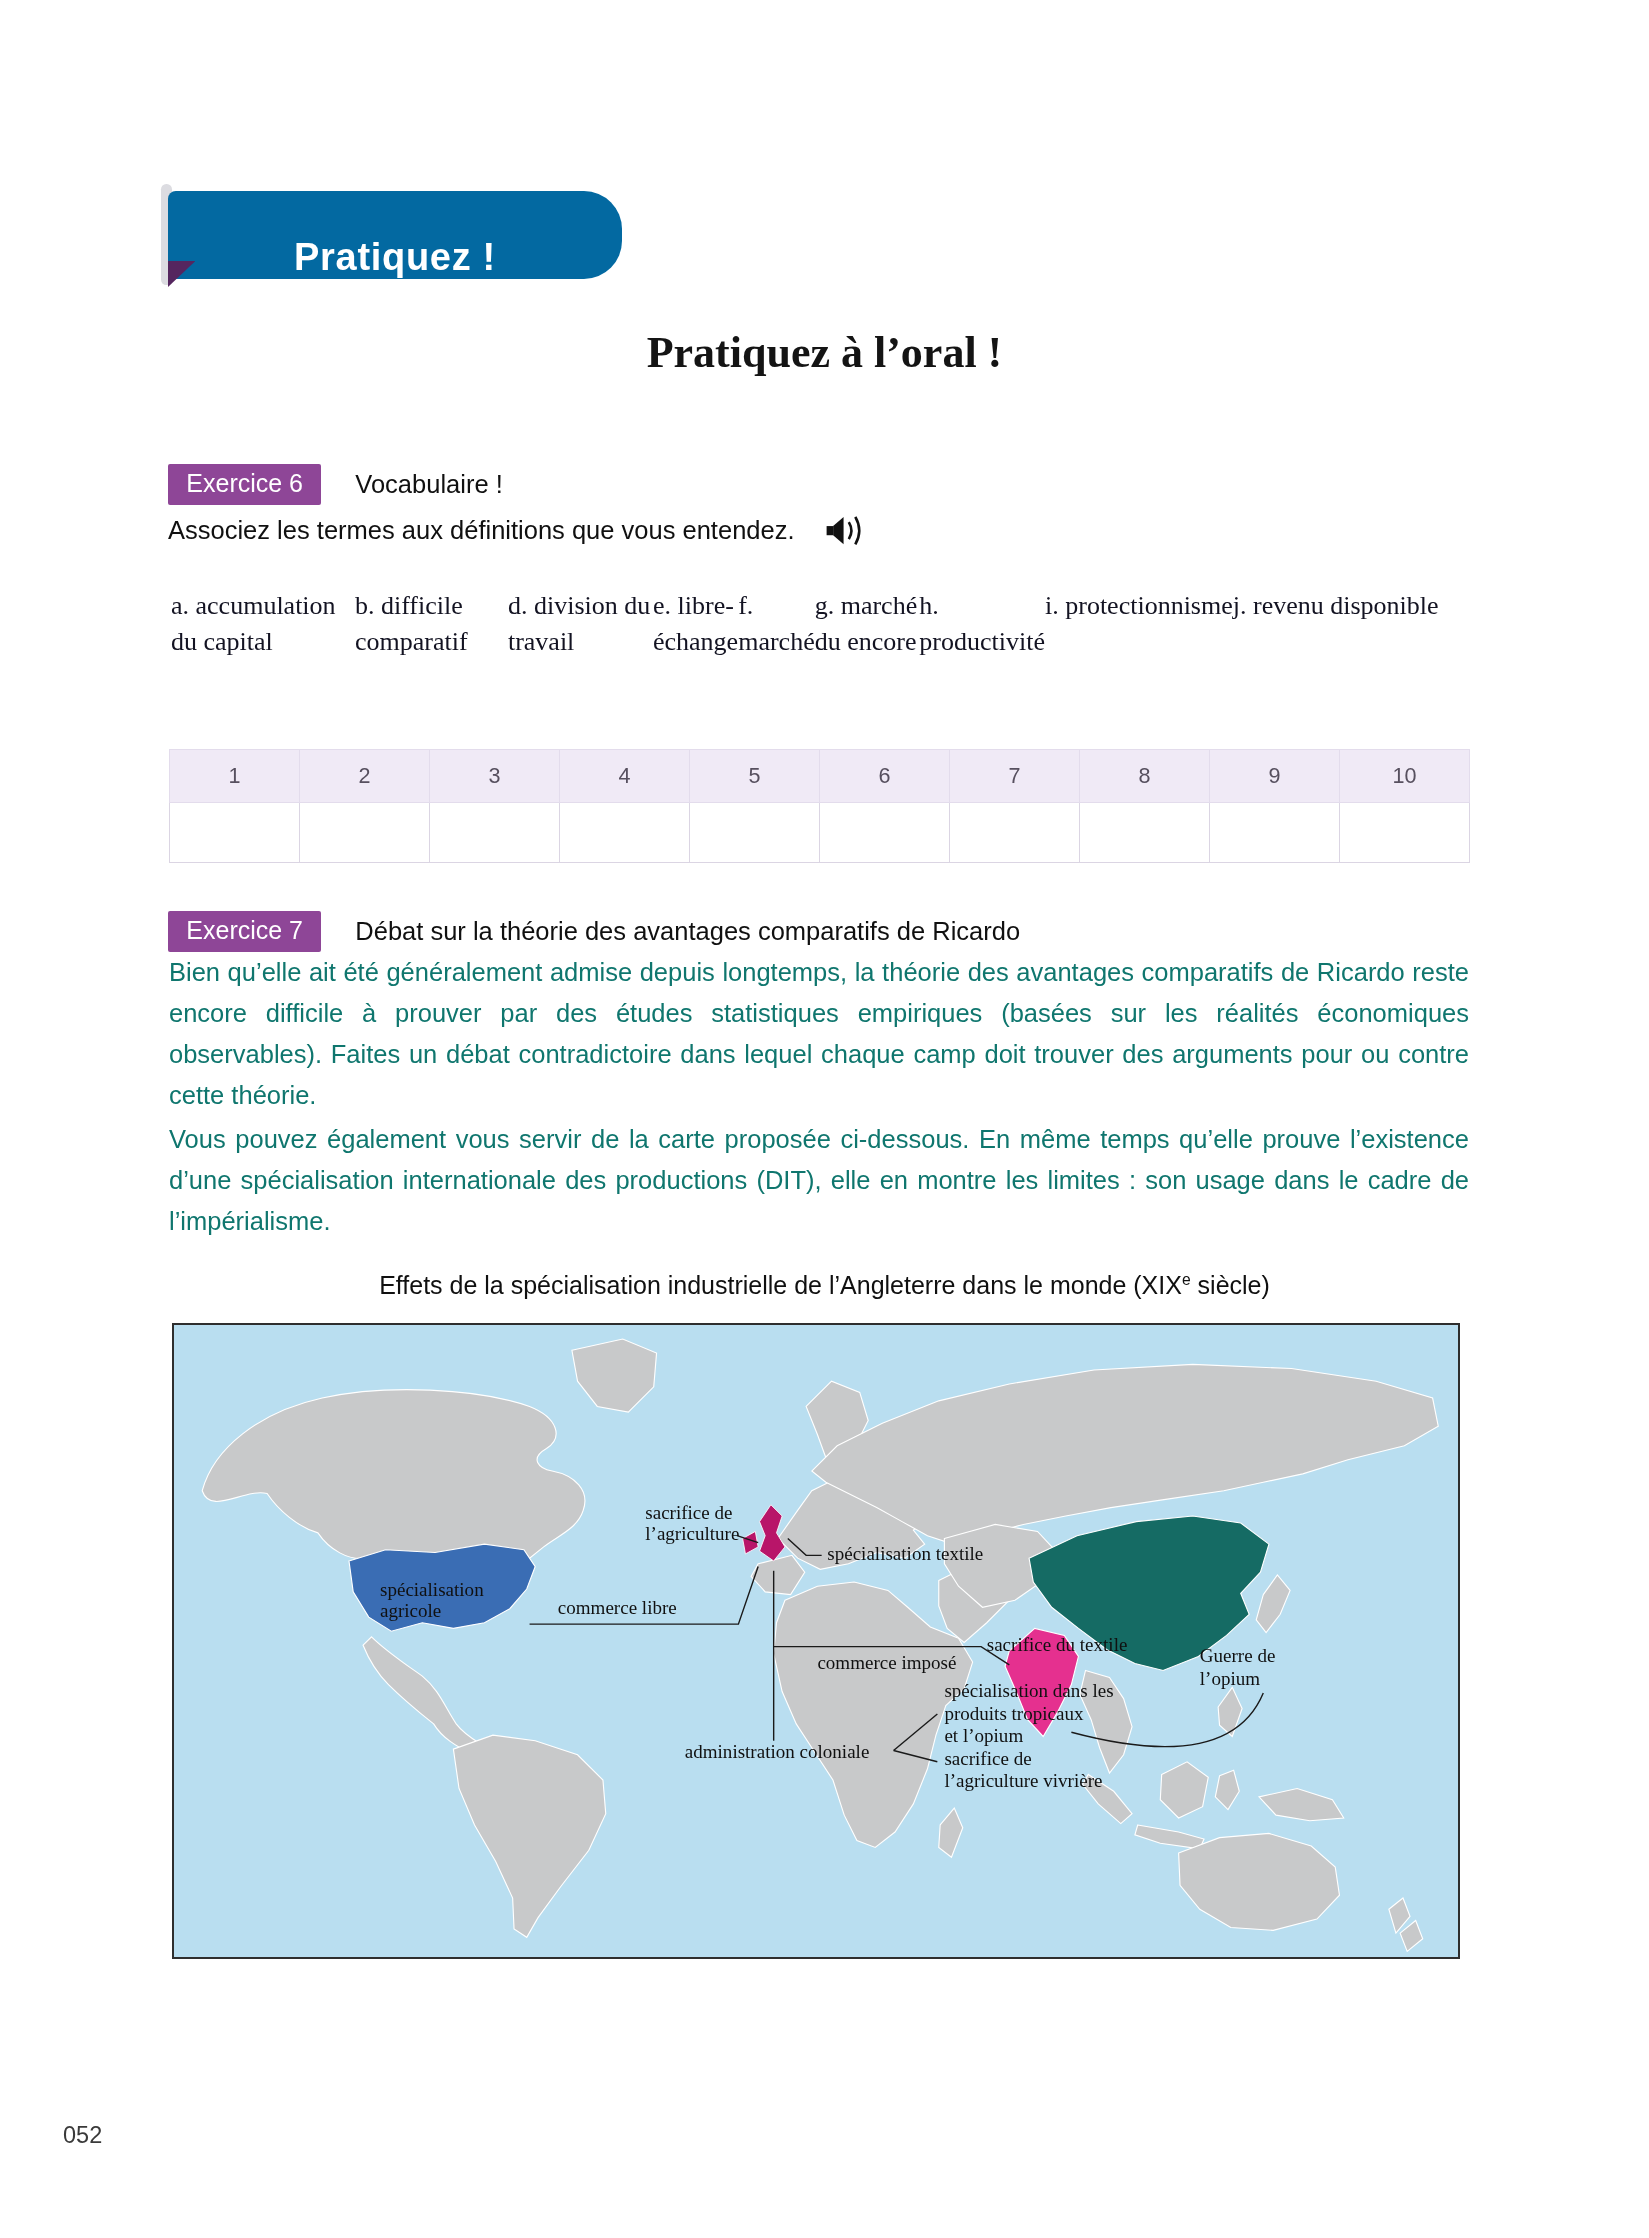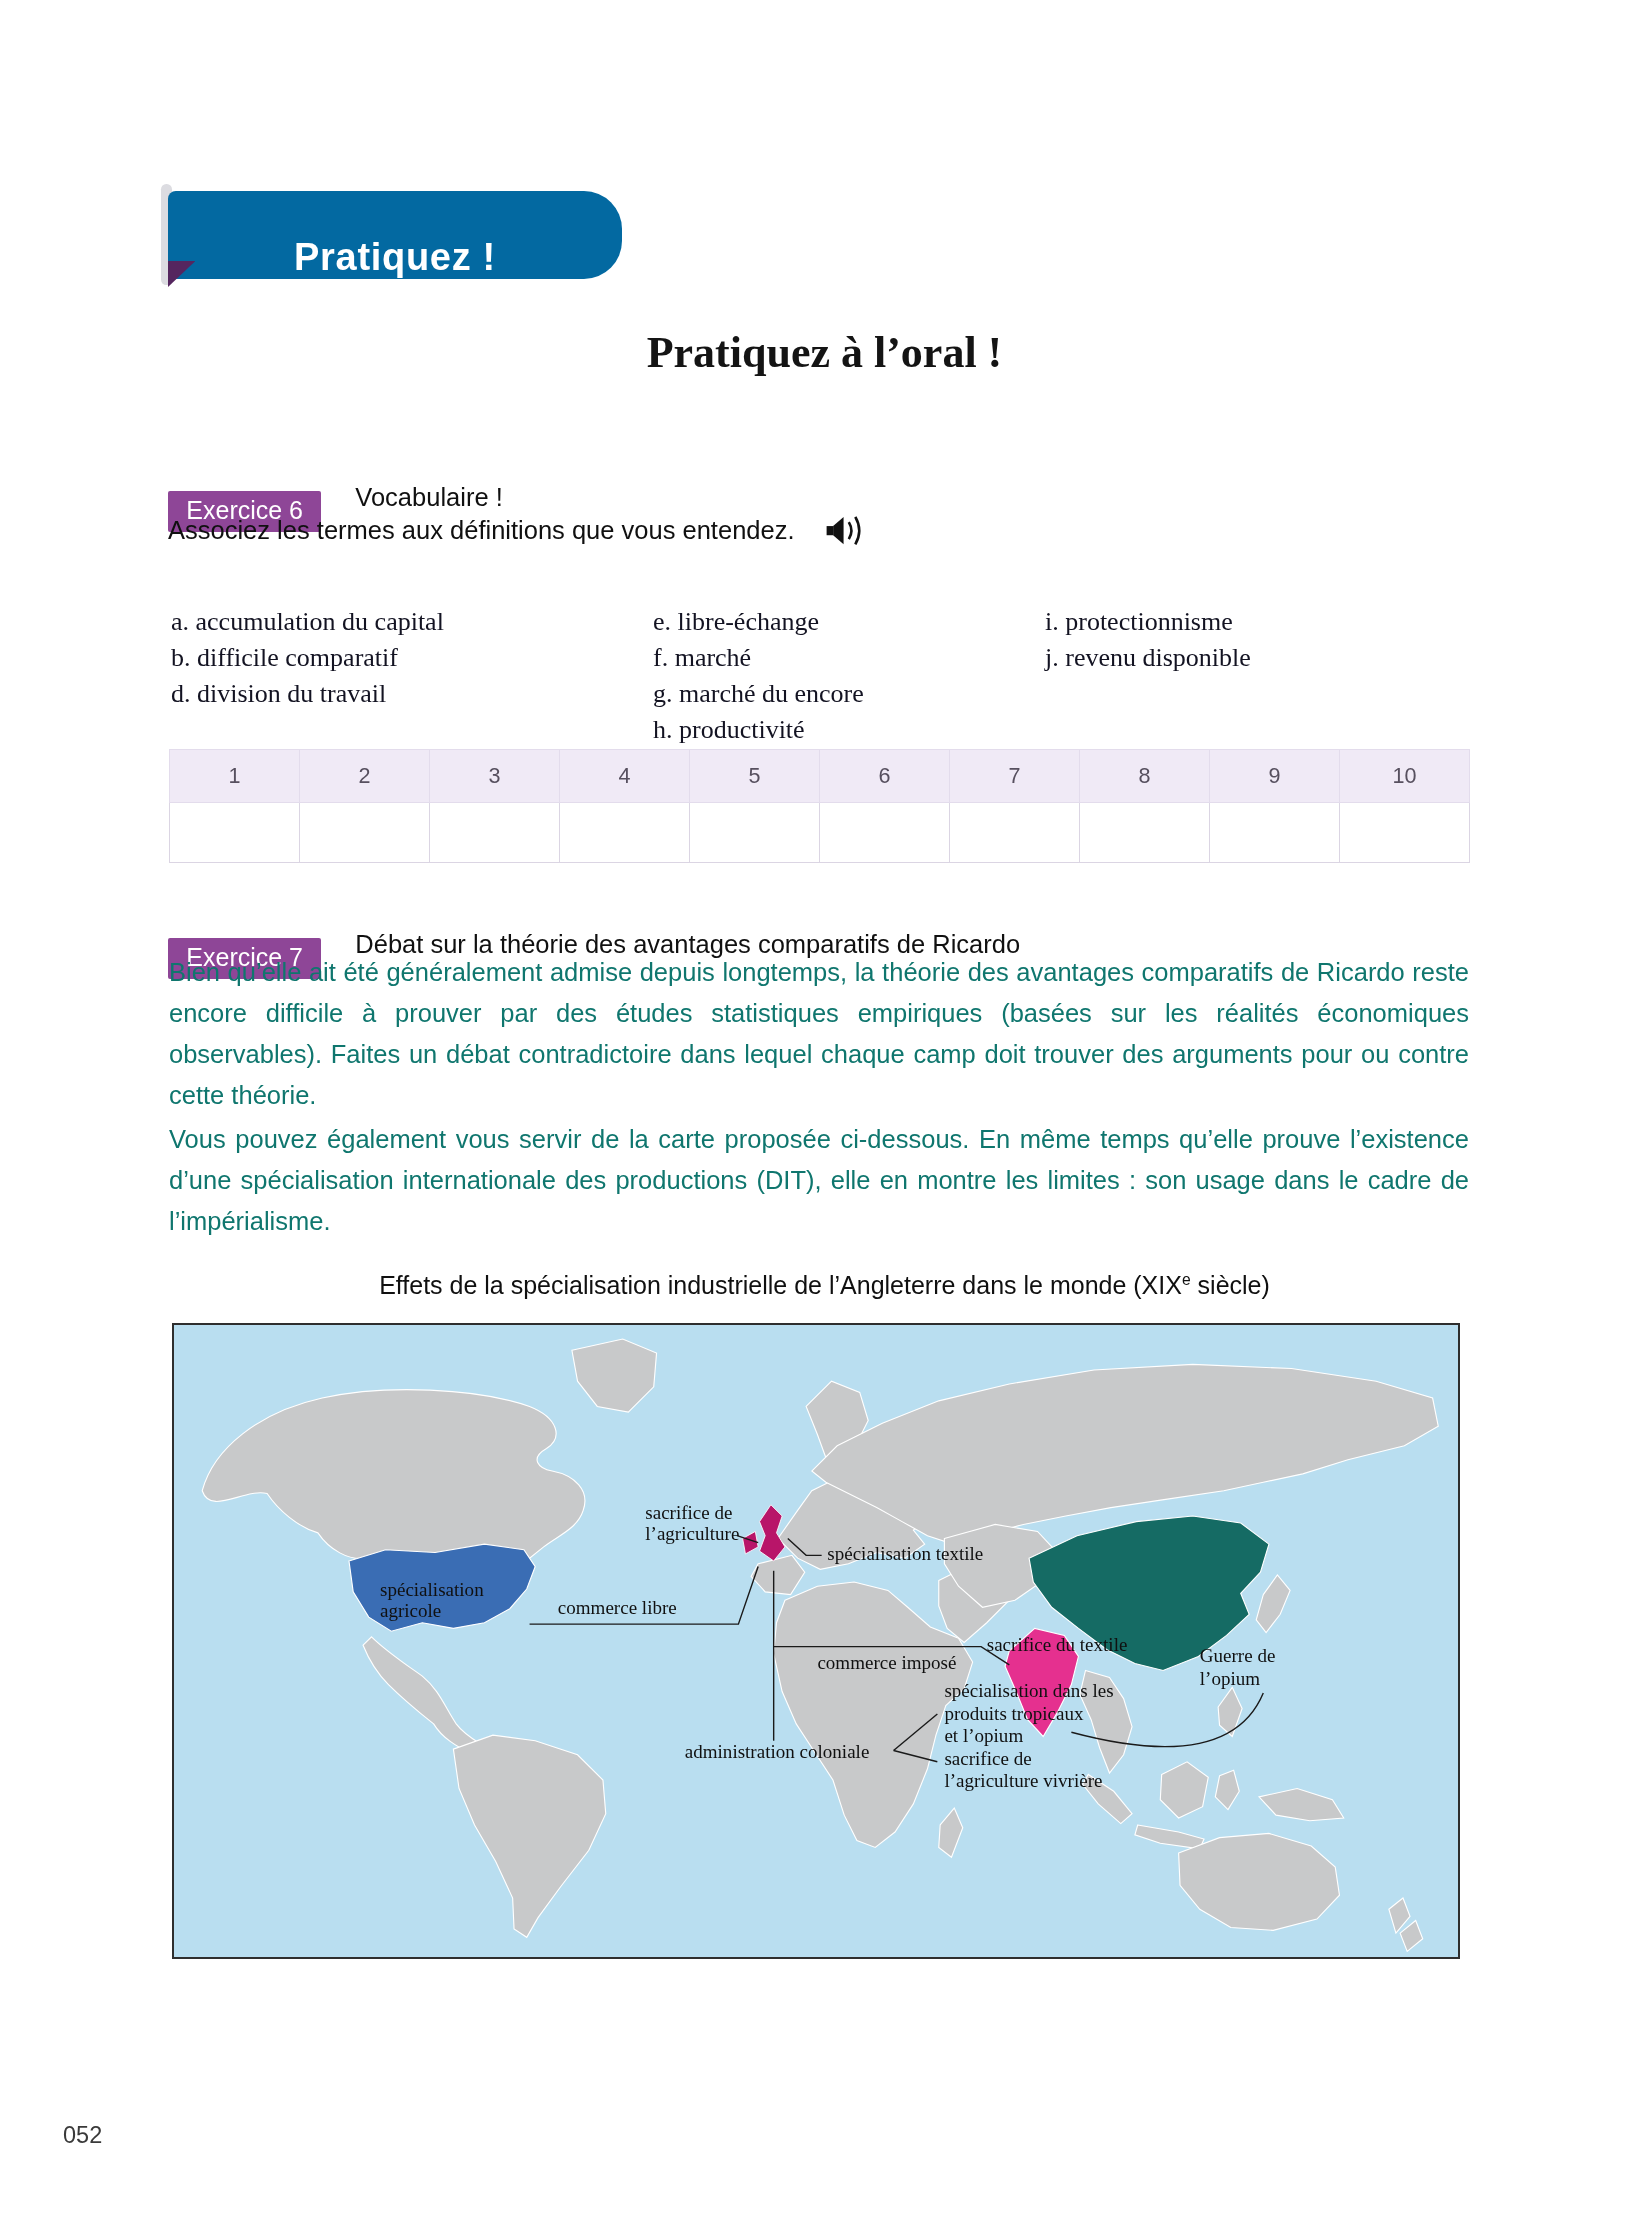--- a/index.html
+++ b/index.html
@@ -40,36 +40,36 @@
     font-family:"Liberation Serif", serif;
     font-weight:bold;font-size:44px;color:#141414;
   }
 
   
   .ex-row{left:168px;display:flex;align-items:center;gap:34px;}
   .ex6-row{top:464px;}
   .ex7-row{top:911px;}
   .badge{
     background:#8e4697;color:#ffffff;font-size:25px;line-height:1;
-    padding:6.5px 18.3px 9.1px 18.3px;border-radius:2px;white-space:nowrap;margin-top:27px;
+    padding:6.5px 18.3px 9.1px 18.3px;border-radius:2px;white-space:nowrap;
   }
   .ex-heading{font-size:25.5px;color:#101010;white-space:nowrap;}
 
   .instruction-row{top:511px;left:168px;display:flex;align-items:center;gap:29px;}
   .instruction{font-size:25.5px;color:#101010;}
   .speaker{width:47px;height:38px;}
 
   
   .vocab{
     left:171px;top:588px;width:1301px;
     display:grid;grid-template-columns:482px 392px 1fr;
     font-family:"Liberation Serif", serif;
     font-size:26px;line-height:36px;color:#131322;
   }
-  .vocab-col{display:flex;flex-direction:column;margin-top:16px;}
+  .vocab-col{display:flex;flex-direction:row;}
 
   
   .answer-table-wrap{left:169px;top:749px;width:1301px;}
   table.answer{border-collapse:collapse;width:100%;table-layout:fixed;}
   table.answer th{
     height:50px;background:#f0eaf6;border:1.3px solid #e3dcec;
     font-weight:400;font-size:21.6px;color:#57505f;
   }
   table.answer td{
     height:57px;background:#ffffff;border:1.3px solid #dbd5e3;

